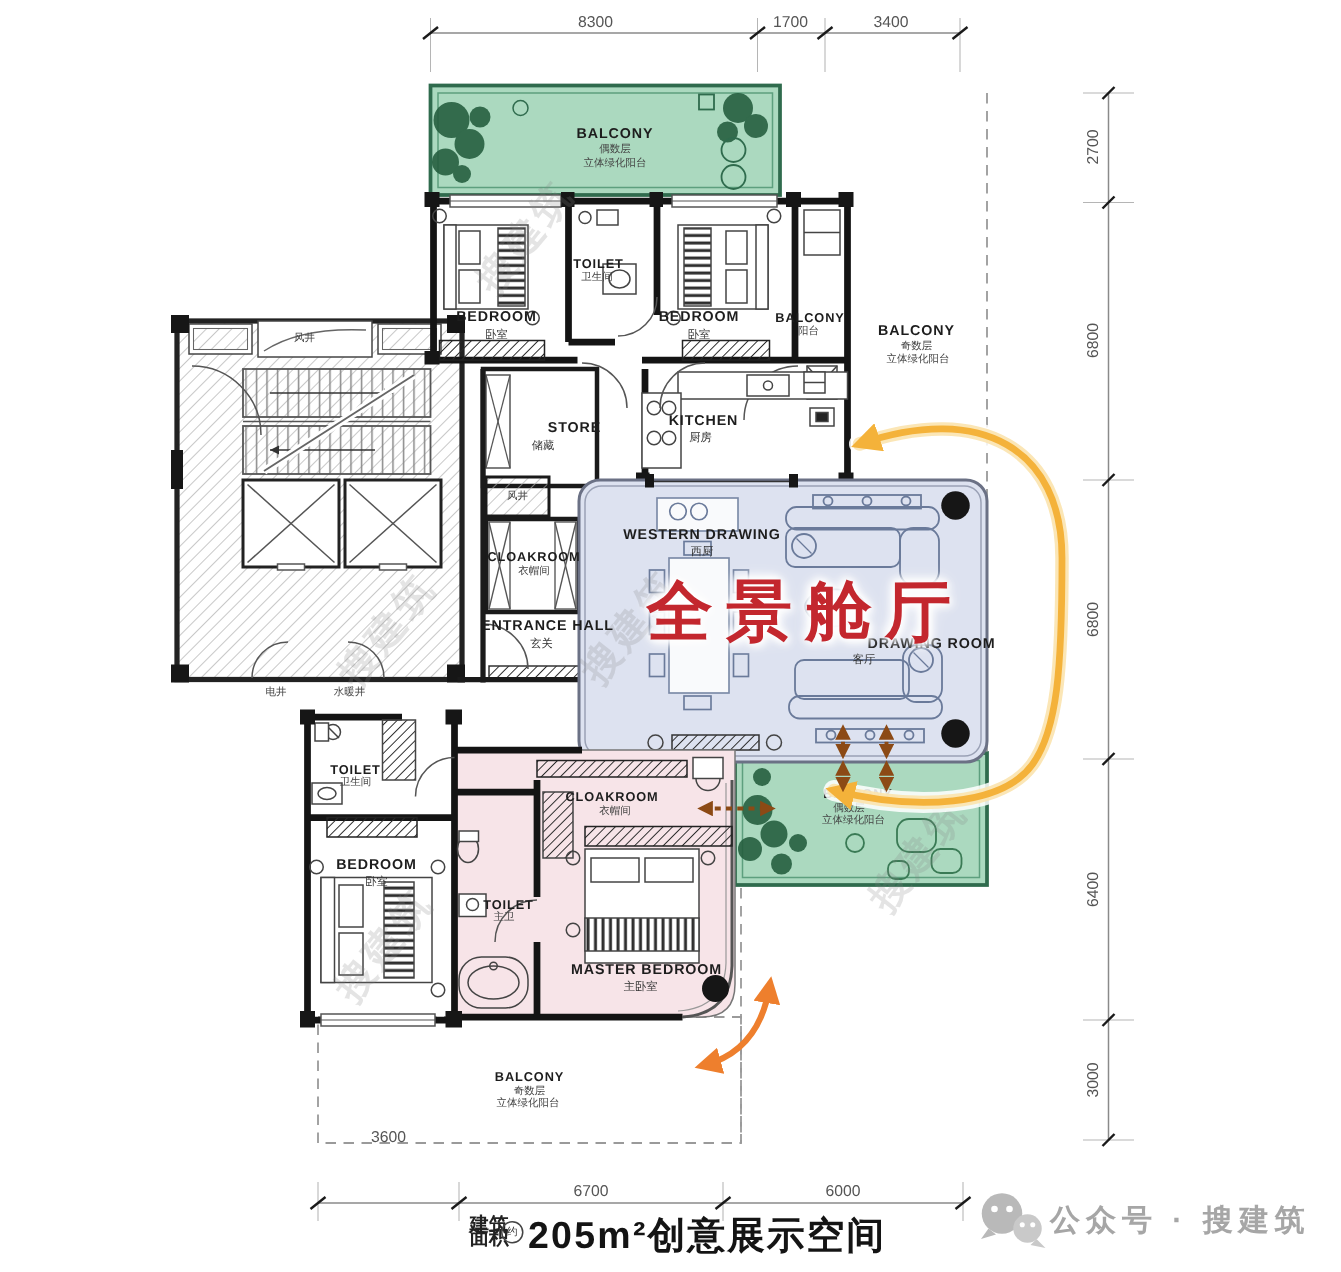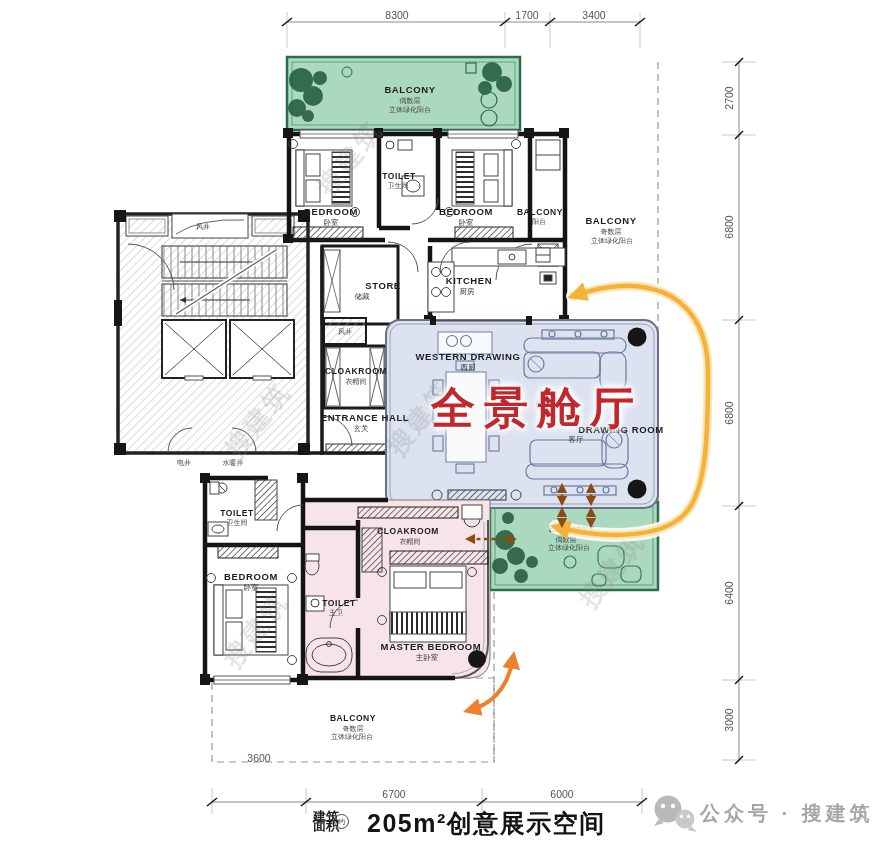--- a/index.html
+++ b/index.html
@@ -16,21 +16,21 @@
   .zh{font-weight:400;font-size:7.5px;color:#333;line-height:1;}
   .zh.xs{font-size:7px;color:#444;}
   .dim{position:absolute;z-index:3;font-size:10.5px;color:#555;transform:translate(-50%,-50%);white-space:nowrap;}
   .dimv{transform:translate(-50%,-50%) rotate(-90deg);}
   .hl{position:absolute;z-index:4;transform:translate(-50%,-50%);
       font-weight:900;font-size:44px;letter-spacing:9px;color:#c3272e;white-space:nowrap;
       text-shadow:0 0 4px #fff,0 0 7px #fff,0 0 12px #fff,2px 2px 6px rgba(255,255,255,.95),-2px -2px 6px rgba(255,255,255,.95);}
   .footer-small{position:absolute;z-index:3;font-weight:600;font-size:13px;color:#222;line-height:1;transform:translate(-50%,-50%);}
   .approx{position:absolute;z-index:3;width:13px;height:13px;border:1px solid #444;border-radius:50%;
           font-size:7px;color:#333;line-height:13px;text-align:center;}
-  .footer-title{position:absolute;z-index:3;font-weight:700;font-size:25px;color:#141414;letter-spacing:1.5px;white-space:nowrap;margin-left:15px;}
+  .footer-title{position:absolute;z-index:3;font-weight:700;font-size:25px;color:#141414;letter-spacing:1.5px;white-space:nowrap;}
   .wechat-label{position:absolute;z-index:3;font-weight:700;font-size:20px;color:#a6a6a6;letter-spacing:4px;white-space:nowrap;}
 </style>
 </head>
 <body>
 
 <div id="stage">
 
 <svg id="plan-svg" width="894" height="848" viewBox="0 0 894 848">
   <defs>
     <pattern id="hatch" width="6" height="6" patternUnits="userSpaceOnUse" patternTransform="rotate(45)">

